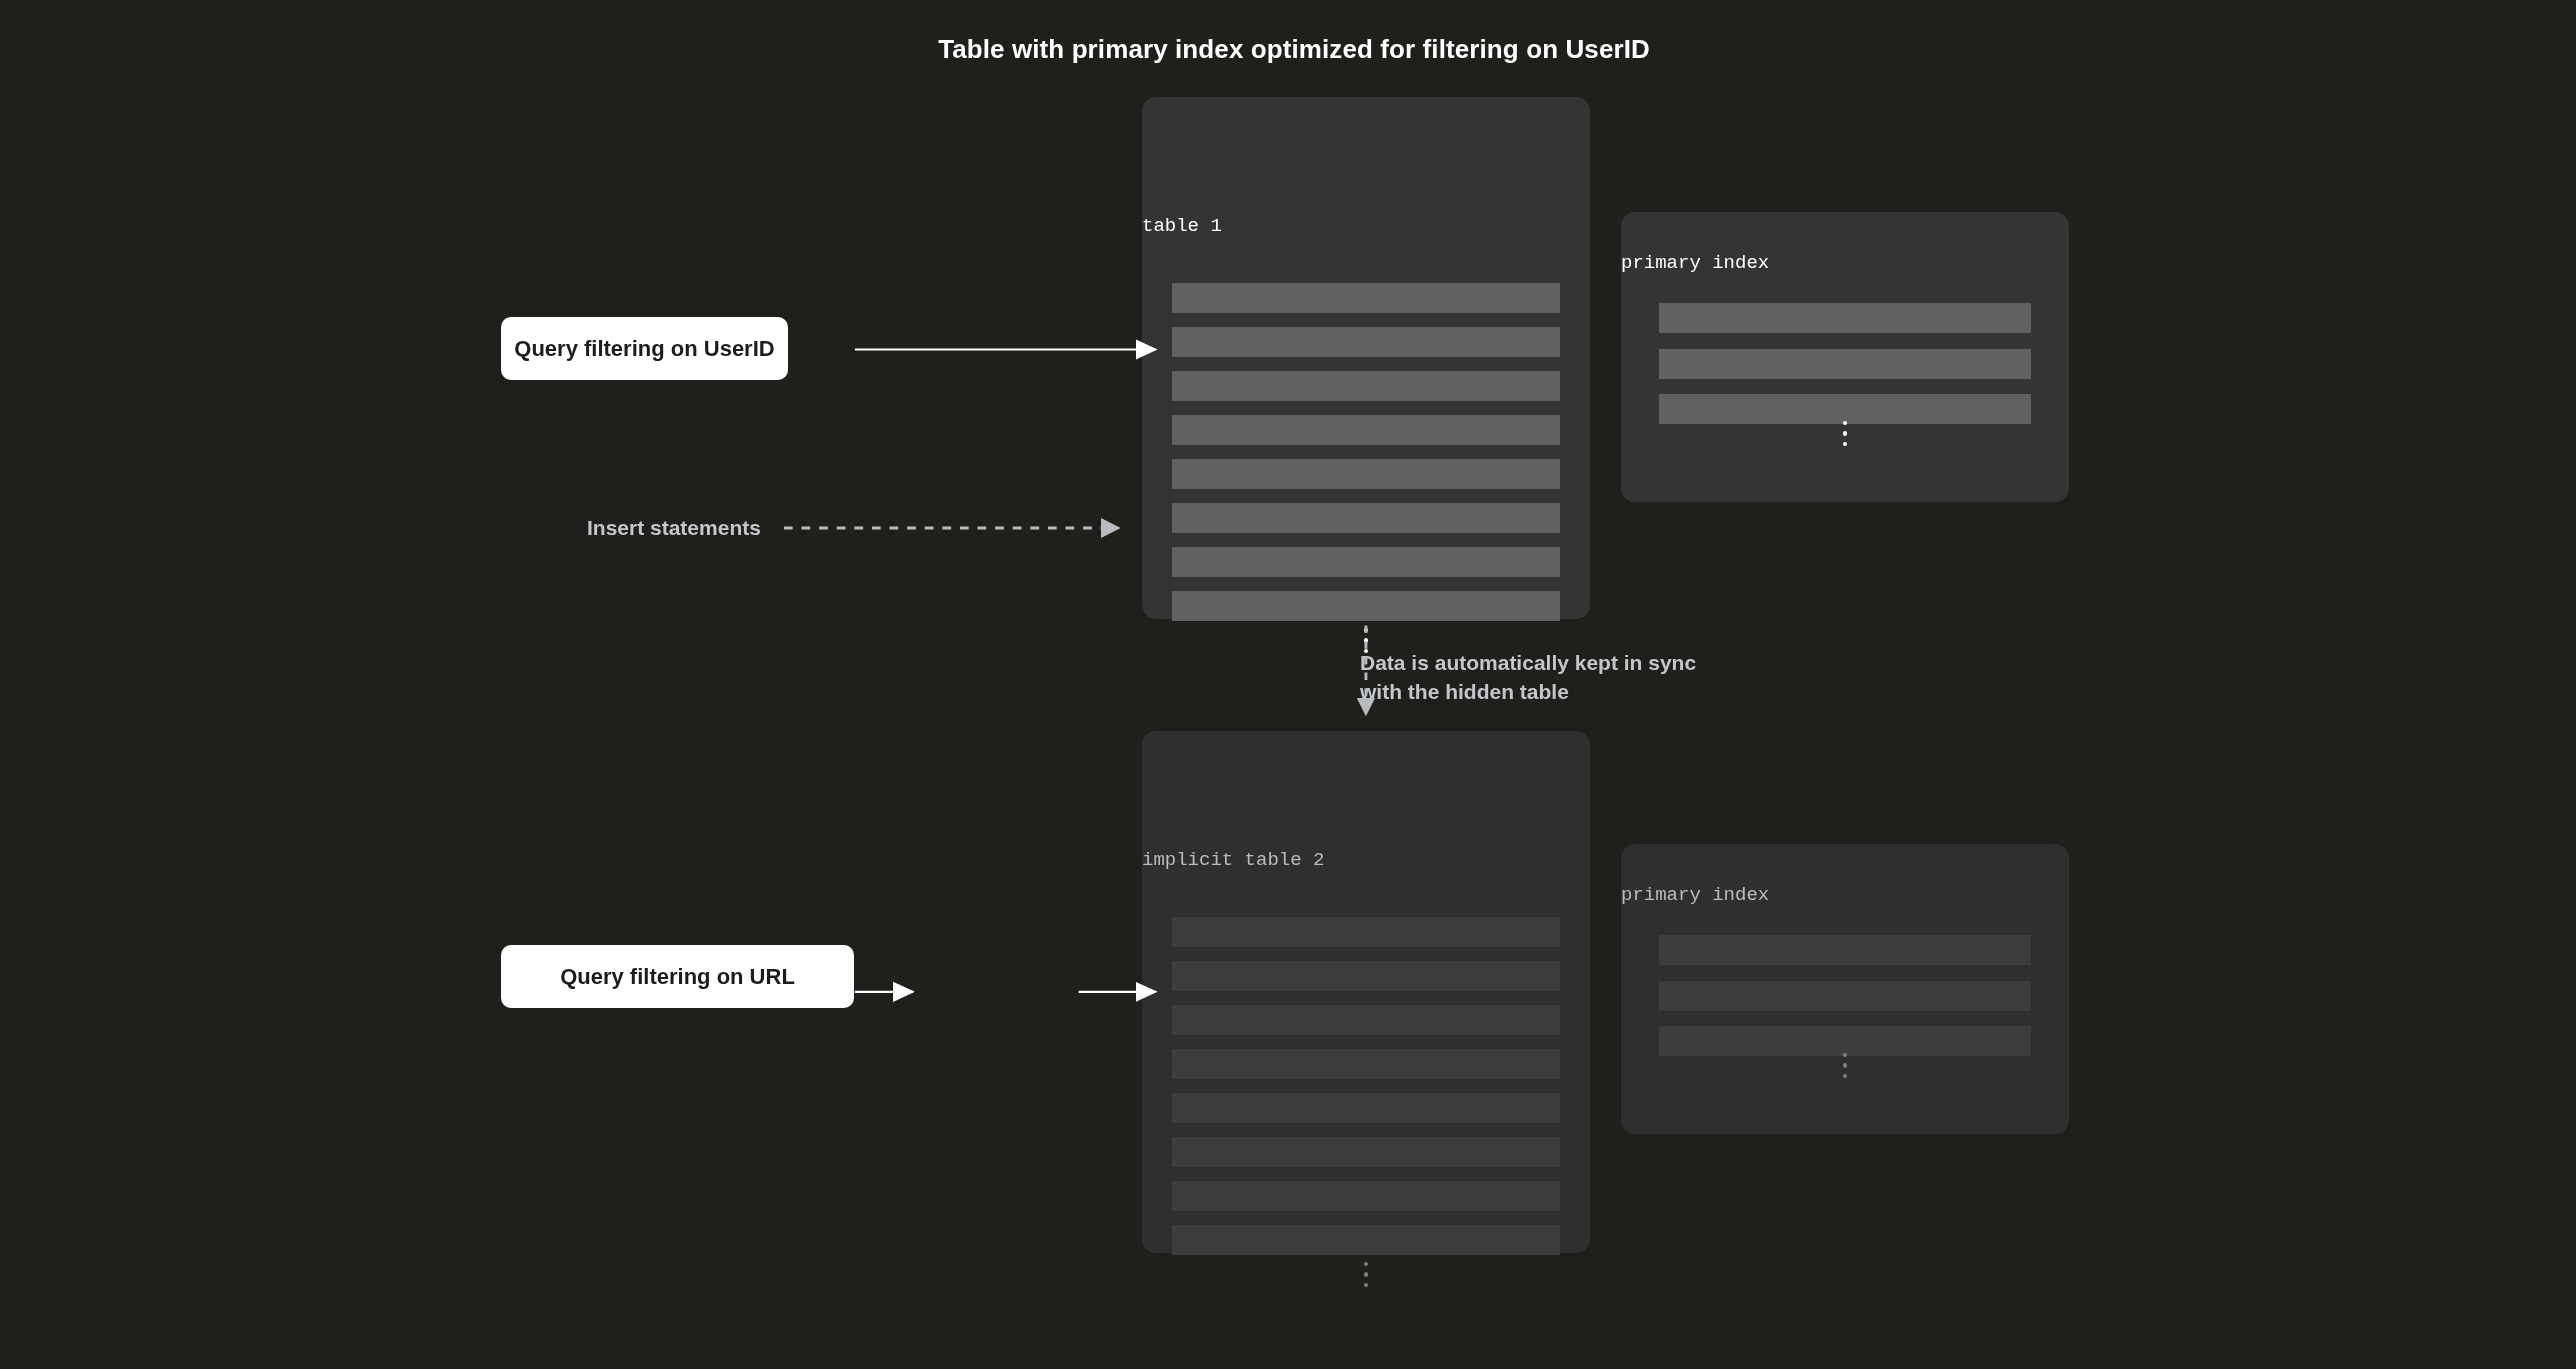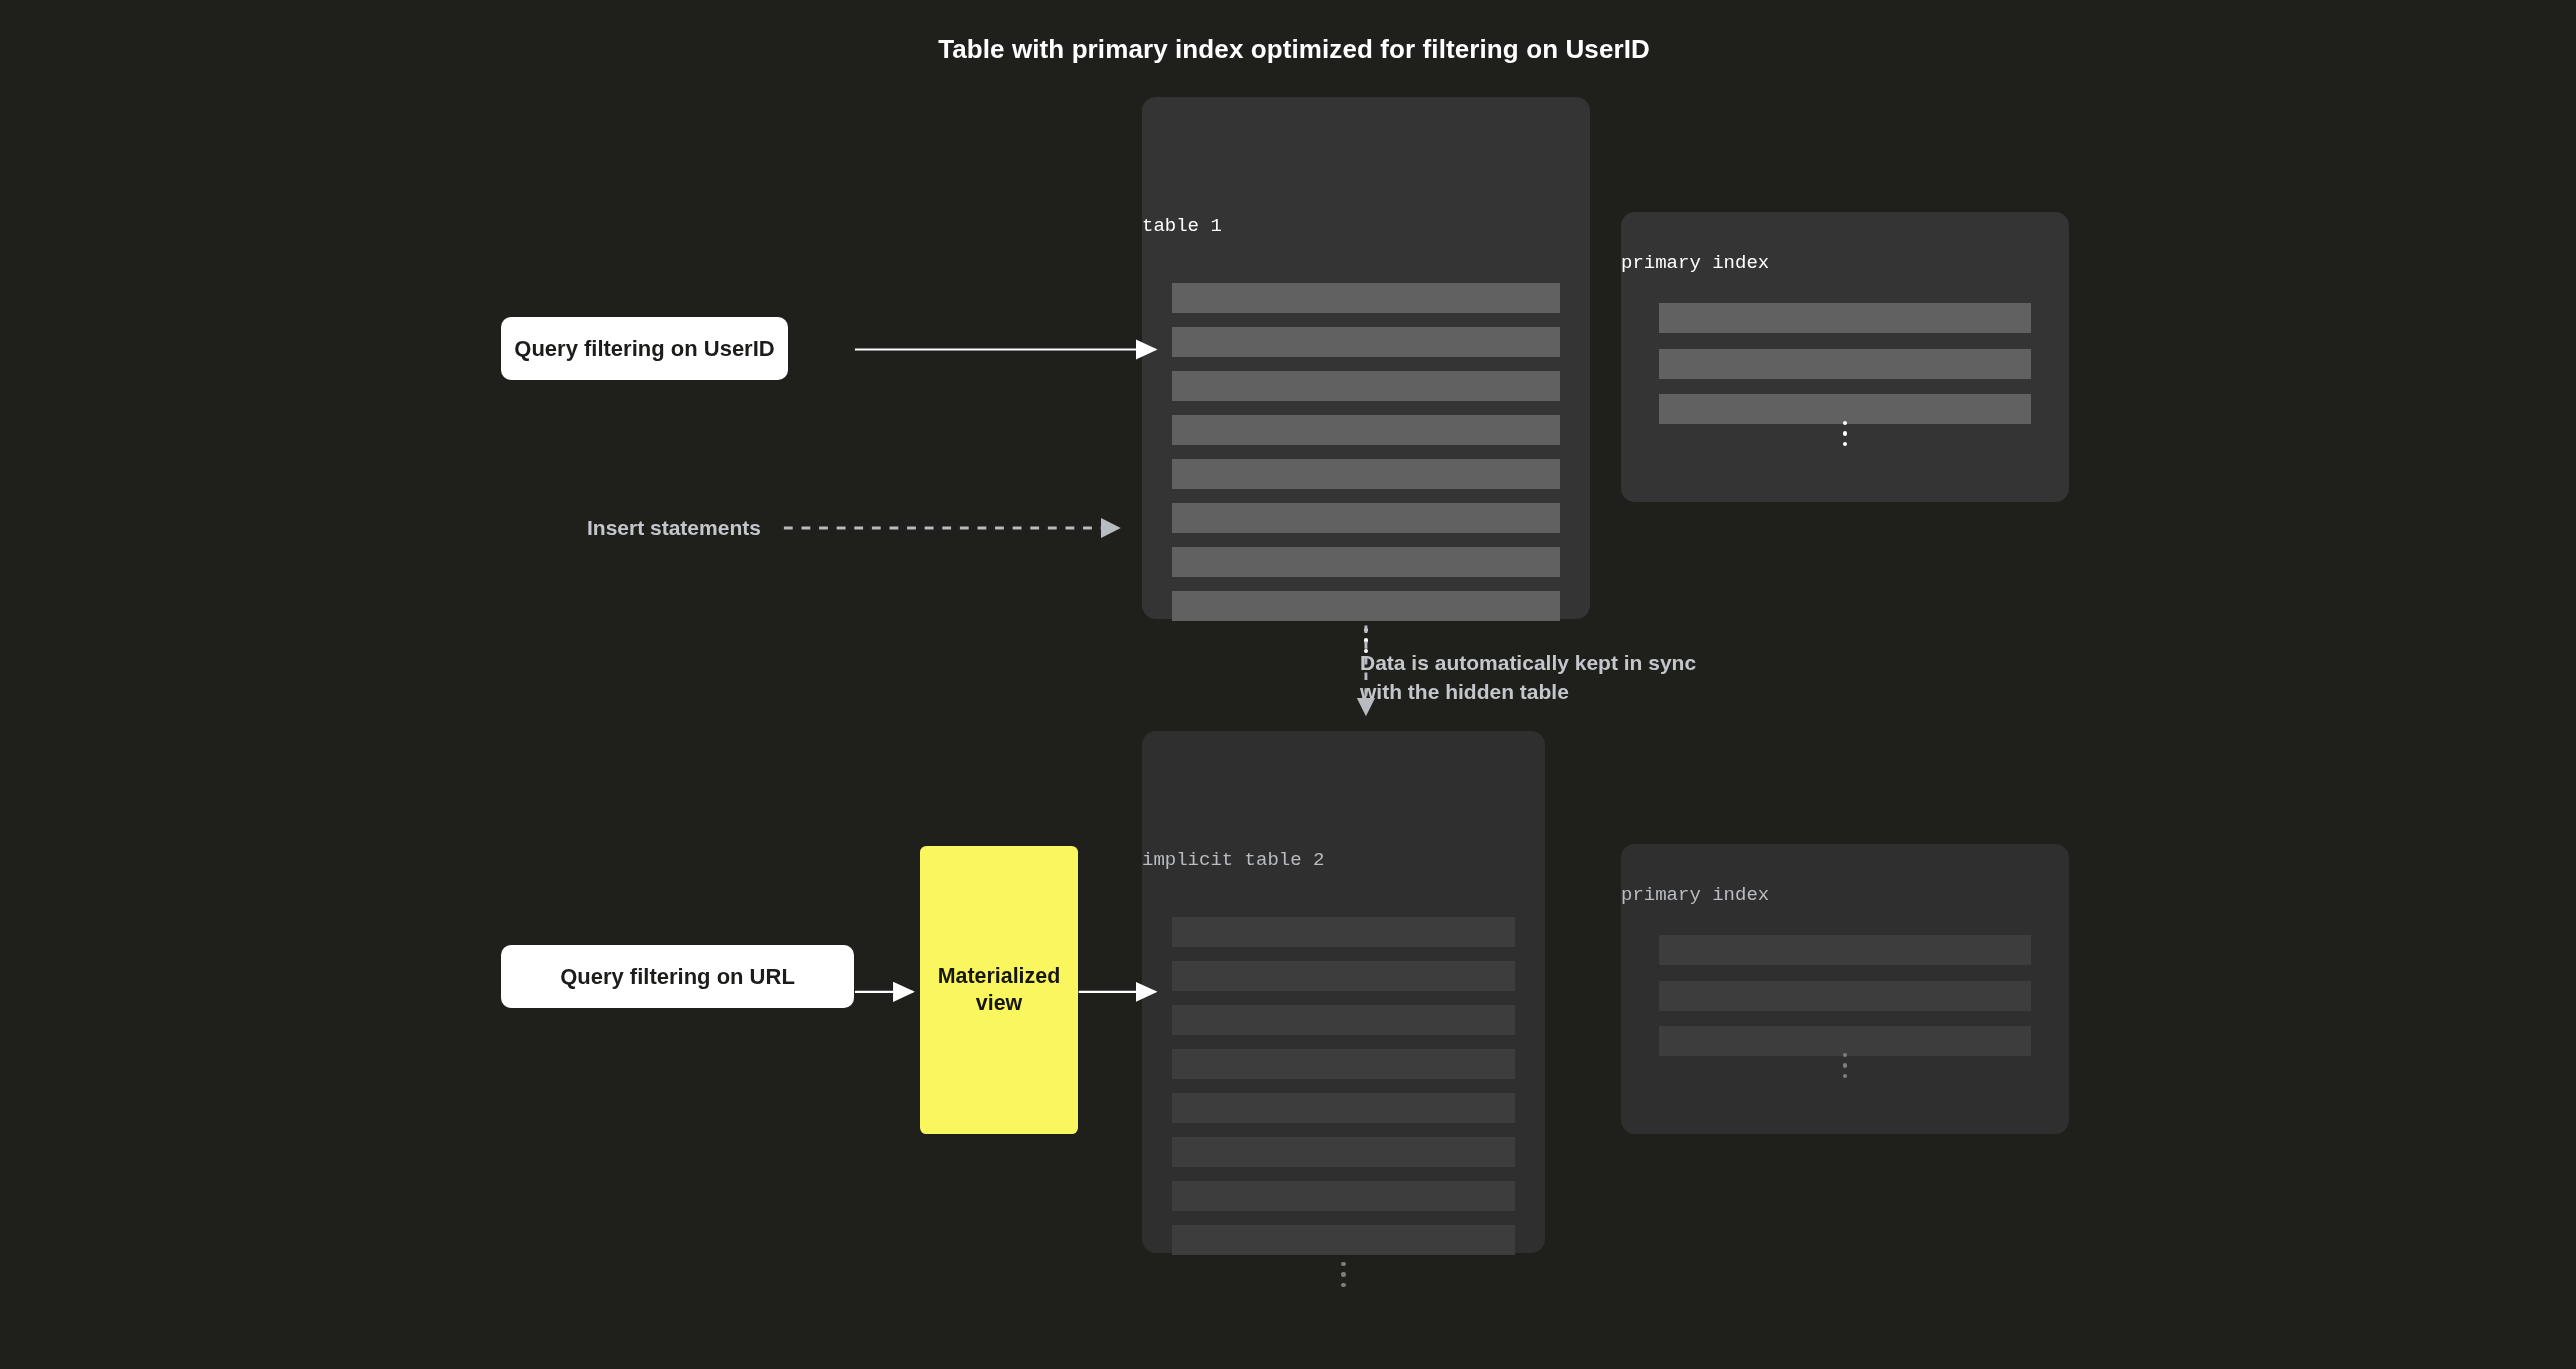--- a/index.html
+++ b/index.html
@@ -93,21 +93,21 @@
   #table1 .vdots { top: 553px; height: 31px; }
 
   
   #pindex1 { left: 1621px; top: 212px; width: 448px; height: 290px; }
   #pindex1 .card-title { top: 40px; }
   #pindex1 .rows { top: 91px; padding: 0 38px; gap: 15.7px; }
   #pindex1 .row { height: 30px; }
   #pindex1 .vdots { top: 439px; height: 31px; }
 
   
-  #table2 { left: 1142px; top: 731px; width: 403px; height: 522px; }
+  #table2 { left: 1142px; top: 731px; width: 448px; height: 522px; }
   #table2 .card-title { top: 118px; }
   #table2 .rows { top: 186px; padding: 0 30px; gap: 14.5px; }
   #table2 .row { height: 29.5px; }
   #table2 .vdots { top: 1181px; height: 31px; }
 
   
   #pindex2 { left: 1621px; top: 844px; width: 448px; height: 290px; }
   #pindex2 .card-title { top: 40px; }
   #pindex2 .rows { top: 91px; padding: 0 38px; gap: 15.7px; }
   #pindex2 .row { height: 30px; }
@@ -257,22 +257,20 @@
       <i></i>
         <i></i>
         <i></i>
     </div>
   </div>
 
   <div class="qbox" id="qbox-userid">Query filtering on UserID</div>
 
   <div class="qbox" id="qbox-url">Query filtering on URL</div>
 
-  <div id="mview">Materialized
-view</div>
 
   <div id="insert-label">Insert statements</div>
 
   <div id="sync-label">Data is automatically kept in sync
 with the hidden table</div>
 
   <svg id="wires" viewBox="0 0 4098 2178" width="2576" height="1369" xmlns="http://www.w3.org/2000/svg">
     <defs>
       <marker id="ah-white" markerWidth="11" markerHeight="11" refX="9.2" refY="5.5" orient="auto" markerUnits="strokeWidth">
         <path d="M0,0.8 L10.2,5.5 L0,10.2 z" fill="#ffffff"></path>

